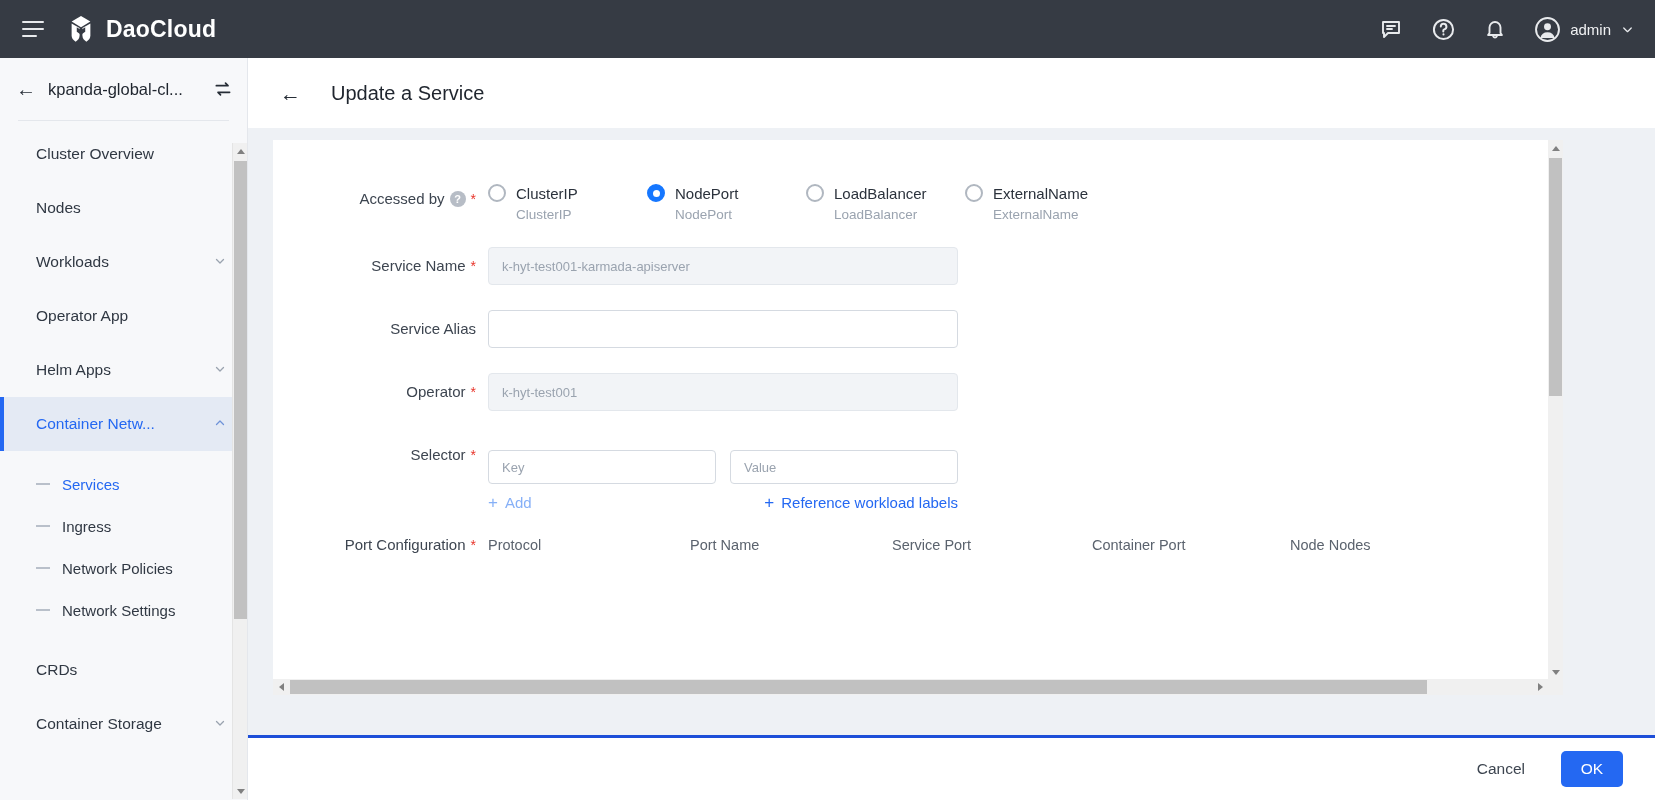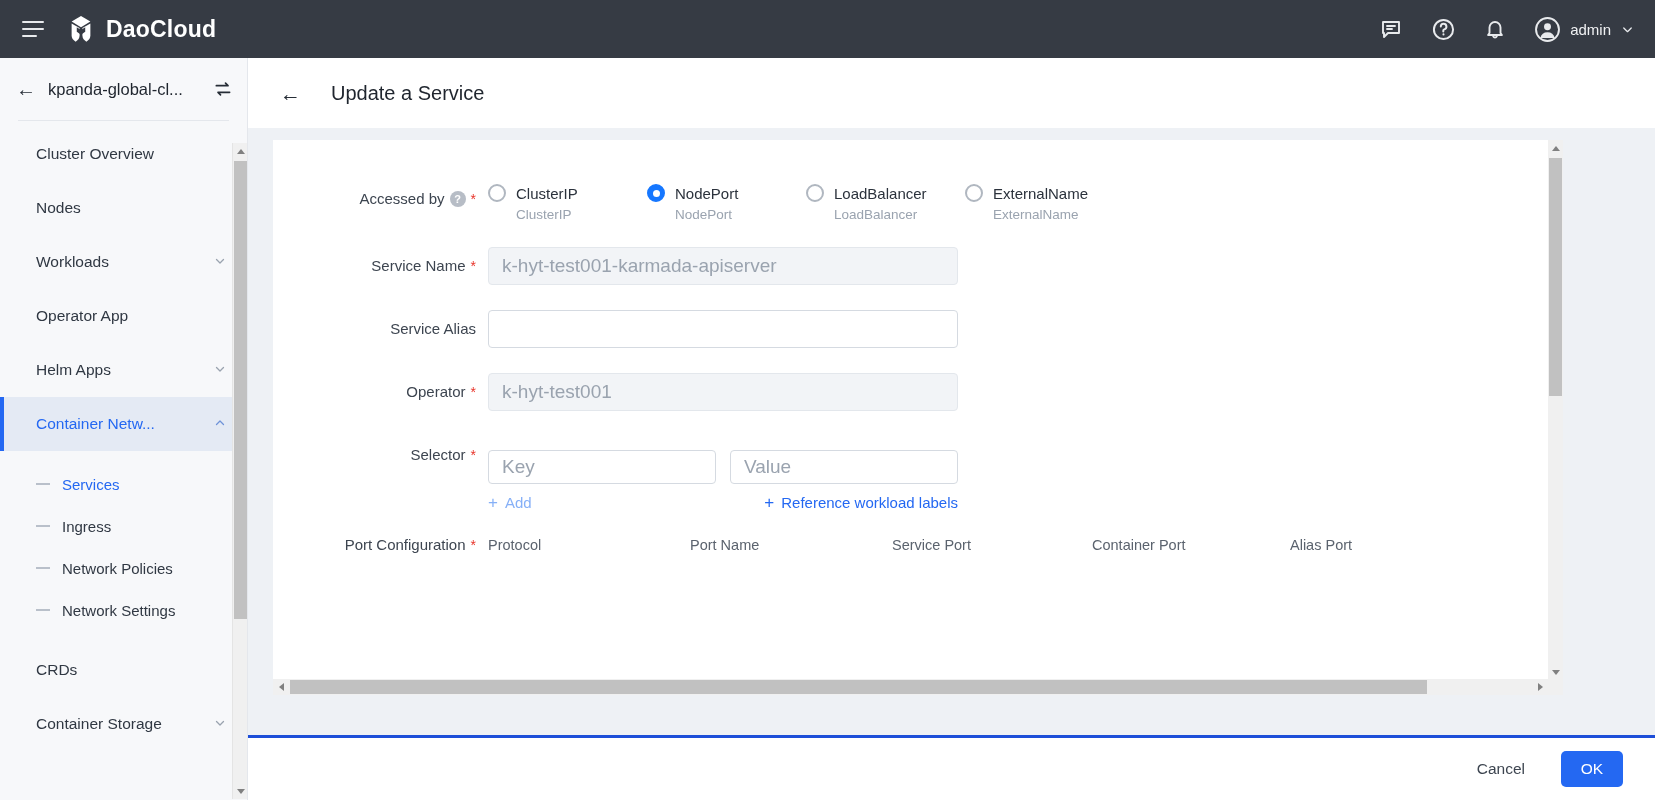--- a/index.html
+++ b/index.html
@@ -144,21 +144,21 @@
   }
   .radio-circle.on { border-color: #1677ff; background: #1677ff; }
   .radio-circle.on::after {
     content: ""; width: 7px; height: 7px; border-radius: 50%; background: #fff;
   }
   .radio-label { font-size: 15px; color: #2b323c; }
   .radio-sub { font-size: 13.5px; color: #9aa3af; margin-left: 28px; margin-top: 5px; }
 
   .input {
     width: 470px; height: 38px; border: 1px solid #d5dae1; border-radius: 4px;
-    background: #fff; font-size: 19px; color: #2b323c; padding: 0 13px;
+    background: #fff; font-size: 13px; color: #2b323c; padding: 0 13px;
     font-family: "Liberation Sans", sans-serif; outline: none;
   }
   .input::placeholder { color: #9aa3af; }
   .input.disabled { background: #f2f4f7; border-color: #e3e7ec; color: #9aa3af; cursor: not-allowed; }
 
   .selector-box {
     width: 470px; height: 118px; border: 1px solid #d5dae1; border-radius: 4px;
     background: #fff; padding: 12px; position: relative;
   }
   .chip {
@@ -471,21 +471,21 @@
       <div class="port-head">
         <div class="flabel">
           <span>Port Configuration</span>
           <span class="req">*</span>
         </div>
         <div class="port-cols">
           <span style="width:202px">Protocol</span>
           <span style="width:202px">Port Name</span>
           <span style="width:200px">Service Port</span>
           <span style="width:198px">Container Port</span>
-          <span>Alias Port</span>
+          <span>Node Nodes</span>
         </div>
       </div>
 
     </div>
 
     <div class="fv-scroll">
       <div class="sb-arrow-up">
           <span class="tri-up"></span>
         </div>
       <div class="fv-thumb"></div>

